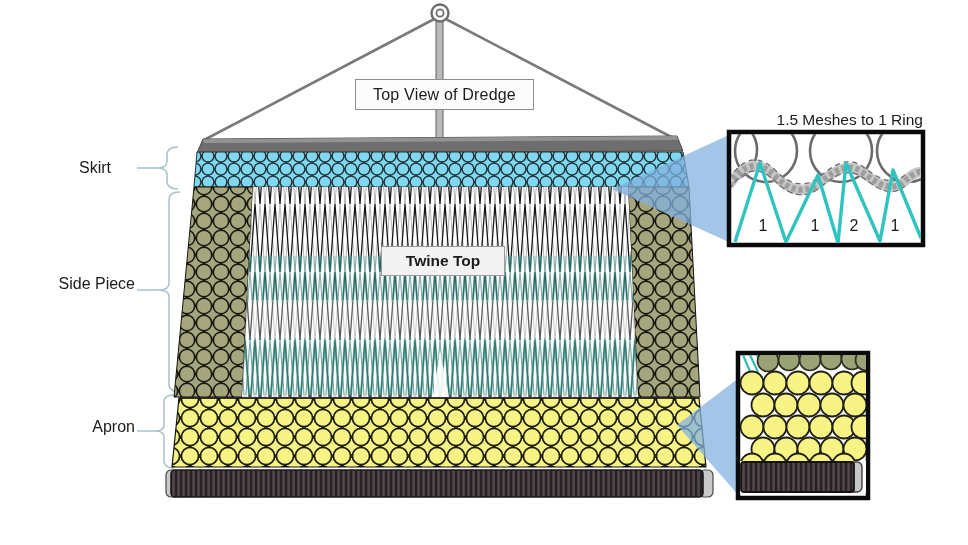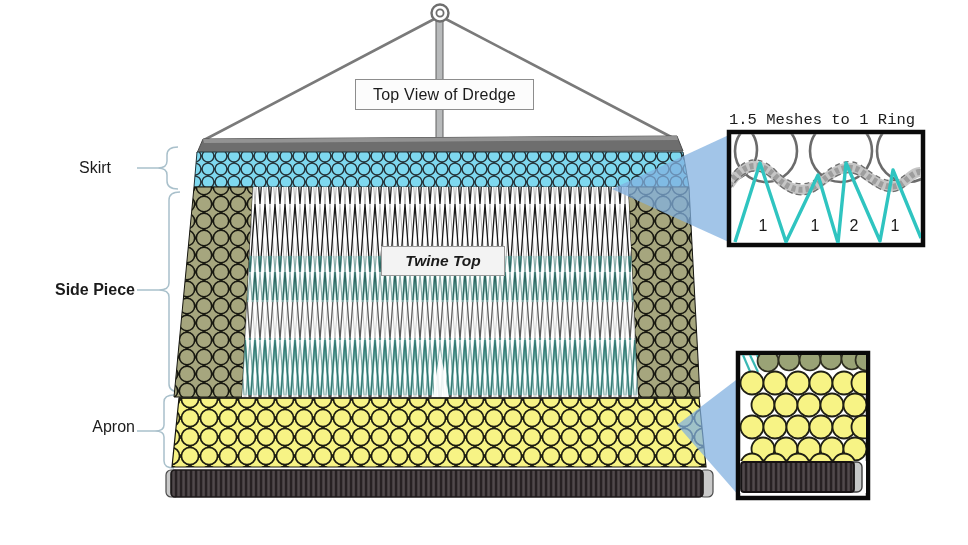--- a/index.html
+++ b/index.html
@@ -8,24 +8,24 @@
     font-family:"Liberation Sans", sans-serif;color:#1b1b1b;
   }
   .stage svg{position:absolute;left:0;top:0;z-index:1;}
   .overlay{position:absolute;z-index:3;}
   .boxlabel{
     background:#fcfcfc;border:1.5px solid #8d8d8d;display:flex;align-items:center;justify-content:center;
     font-size:16px;letter-spacing:.2px;
   }
   .twinebox{
     background:#f3f3f3;border:1px solid #9a9a9a;display:flex;align-items:center;justify-content:center;
-    font-size:15.5px;font-weight:bold;font-style:italic;
+    font-size:15.5px;font-weight:bold;
   }
   .sidelabel{font-size:16px;text-align:right;white-space:nowrap;}
-  .insettitle{font-size:15.5px;text-align:left;white-space:nowrap;font-weight:500;font-family:Liberation Mono, monospace;}
+  .insettitle{font-size:15.5px;text-align:right;white-space:nowrap;font-weight:500;}
   .meshnum{font-size:16px;width:20px;text-align:center;font-weight:500;}
 </style>
 </head>
 <body>
 
 <div class="stage">
 
   <svg width="968" height="545" viewBox="0 0 968 545">
     <defs>
       <pattern id="pSkirt" width="13" height="13" patternUnits="userSpaceOnUse">
@@ -204,21 +204,21 @@
         </g>
       </g>
     </g>
   </svg>
 
   <div class="overlay boxlabel" style="left:355px;top:79px;width:177px;height:29px;">Top View of Dredge</div>
 
   <div class="overlay twinebox" style="left:381px;top:246px;width:122px;height:28px;">Twine Top</div>
 
   <div class="overlay sidelabel" style="left:55px;top:159px;width:80px;text-align:center;">Skirt</div>
-  <div class="overlay sidelabel" style="left:38px;top:281px;width:97px;font-weight:bold;">Side Piece</div>
+  <div class="overlay sidelabel" style="left:38px;top:275px;width:97px;">Side Piece</div>
   <div class="overlay sidelabel" style="left:55px;top:418px;width:80px;">Apron</div>
 
   <div class="overlay insettitle" style="left:729px;top:111px;width:194px;">1.5 Meshes to 1 Ring</div>
 
   <span class="overlay meshnum" style="left:753px;top:217px;">1</span>
   <span class="overlay meshnum" style="left:805px;top:217px;">1</span>
   <span class="overlay meshnum" style="left:844px;top:217px;">2</span>
   <span class="overlay meshnum" style="left:885px;top:217px;">1</span>
 
 </div>

